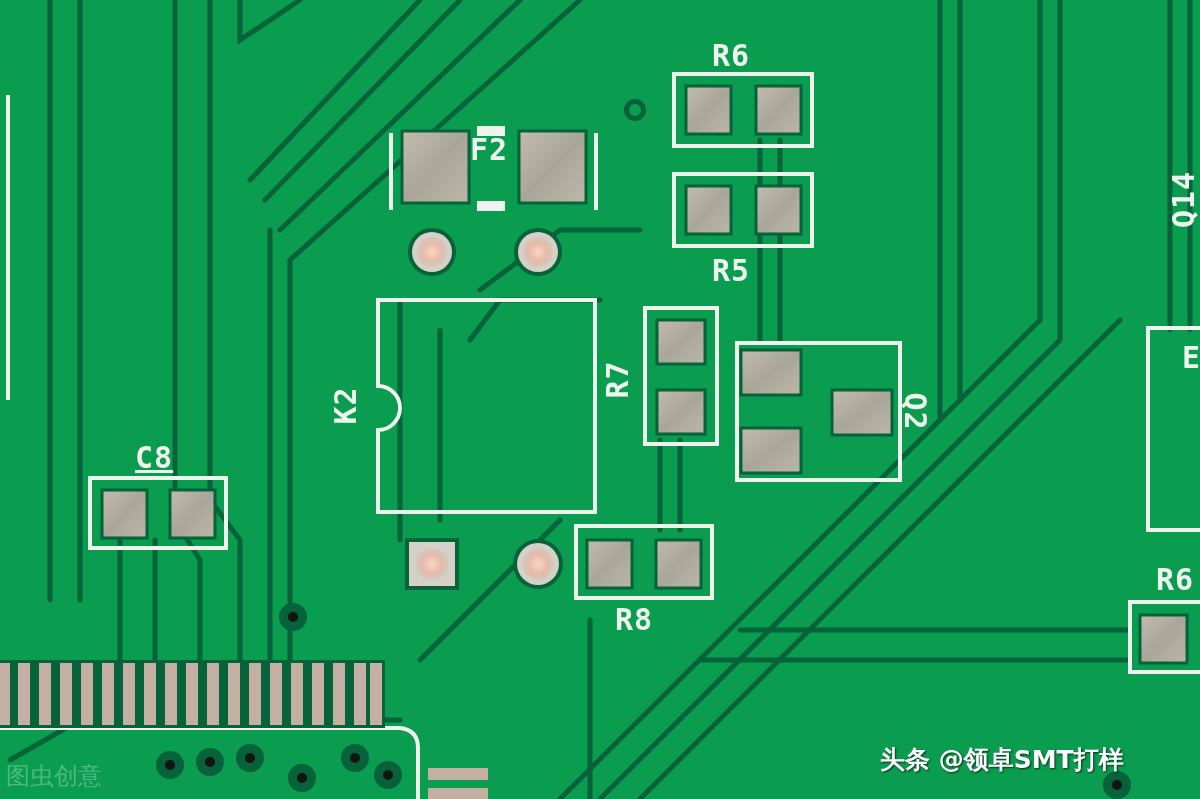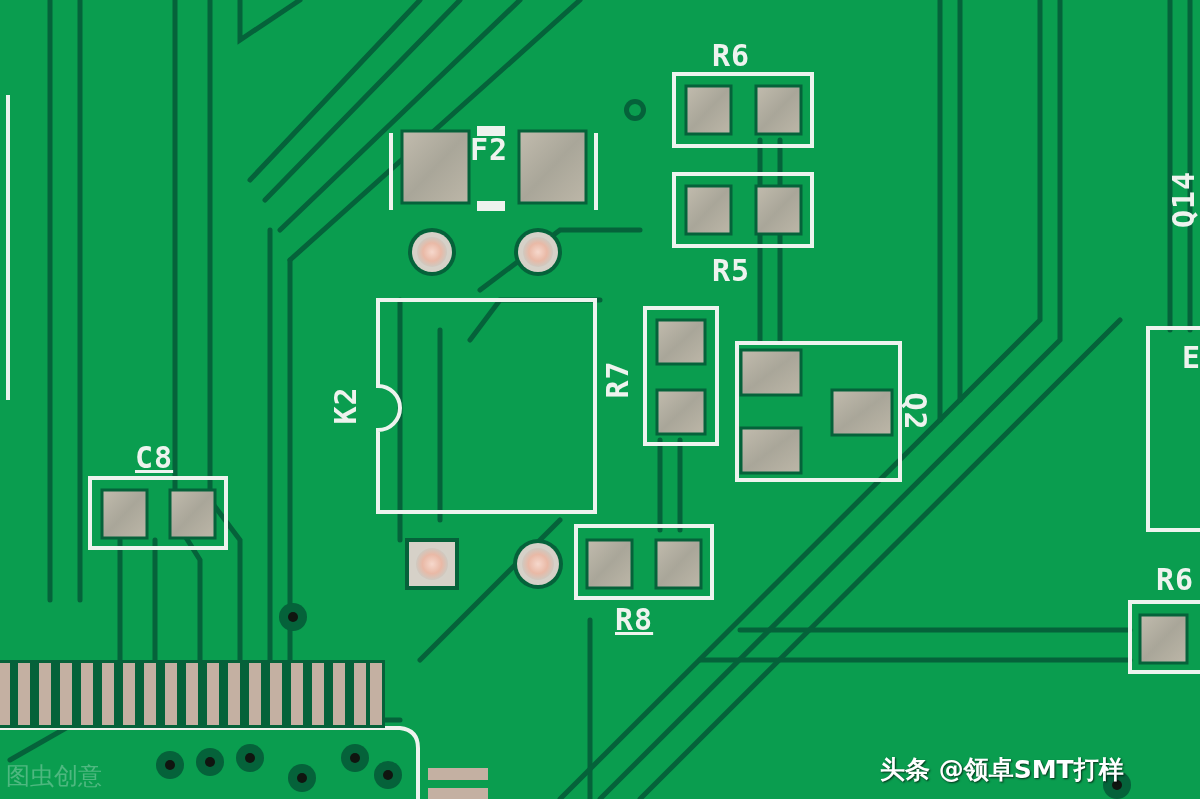--- a/index.html
+++ b/index.html
@@ -1,20 +1,20 @@
 <!DOCTYPE html>
 <html><head>
 <meta charset="utf-8">
 <style>
   html,body{margin:0;padding:0;}
   body{width:1200px;height:799px;overflow:hidden;background:#0a9d4f;font-family:"Liberation Sans",sans-serif;}
   #stage{position:relative;width:1200px;height:799px;overflow:hidden;}
   svg{position:absolute;left:0;top:0;}
   .label{position:absolute;color:#eef3ee;font-family:"DejaVu Sans Mono",monospace;font-weight:bold;font-size:30px;letter-spacing:1px;}
-  .wm-right{position:absolute;left:880px;top:743px;color:#ffffff;font-size:25px;font-weight:bold;text-shadow:1px 1px 2px rgba(0,0,0,0.7);font-family:"DejaVu Sans",sans-serif;white-space:nowrap;margin-top:10px;}
+  .wm-right{position:absolute;left:880px;top:743px;color:#ffffff;font-size:25px;font-weight:bold;text-shadow:1px 1px 2px rgba(0,0,0,0.7);font-family:"DejaVu Sans",sans-serif;white-space:nowrap;}
   .wm-left{position:absolute;left:6px;top:760px;color:rgba(255,255,255,0.28);font-size:24px;font-family:"DejaVu Sans",sans-serif;}
 </style>
 </head>
 <body>
 
 <div id="stage">
   <svg width="1200" height="799" viewBox="0 0 1200 799">
     <defs>
       <linearGradient id="padg" x1="0" y1="0" x2="1" y2="1">
         <stop offset="0" stop-color="#c2bcae"></stop>
@@ -167,20 +167,20 @@
     </g>
   </svg>
 
   <div class="label" style="left:470px;top:84px;margin-top:48px;">F2</div>
   <div class="label" style="left:712px;top:38px;">R6</div>
   <div class="label" style="left:712px;top:253px;">R5</div>
   <div class="label" style="left:598px;top:362px;transform:rotate(-90deg);">R7</div>
   <div class="label" style="left:326px;top:388px;transform:rotate(-90deg);">K2</div>
   <div class="label" style="left:896px;top:394px;transform:rotate(90deg);">Q2</div>
   <div class="label" style="left:135px;top:440px;text-decoration:underline;">C8</div>
-  <div class="label" style="left:615px;top:602px;text-decoration:underline;">R8</div>
+  <div class="label" style="left:615px;top:602px;">R8</div>
   <div class="label" style="left:1155px;top:182px;transform:rotate(-90deg);">Q14</div>
   <div class="label" style="left:1156px;top:562px;">R6</div>
   <div class="label" style="left:1182px;top:340px;">E</div>
 
   <div class="wm-right">头条 @领卓SMT打样</div>
   <div class="wm-left">图虫创意</div>
 </div>
 
 </body></html>

